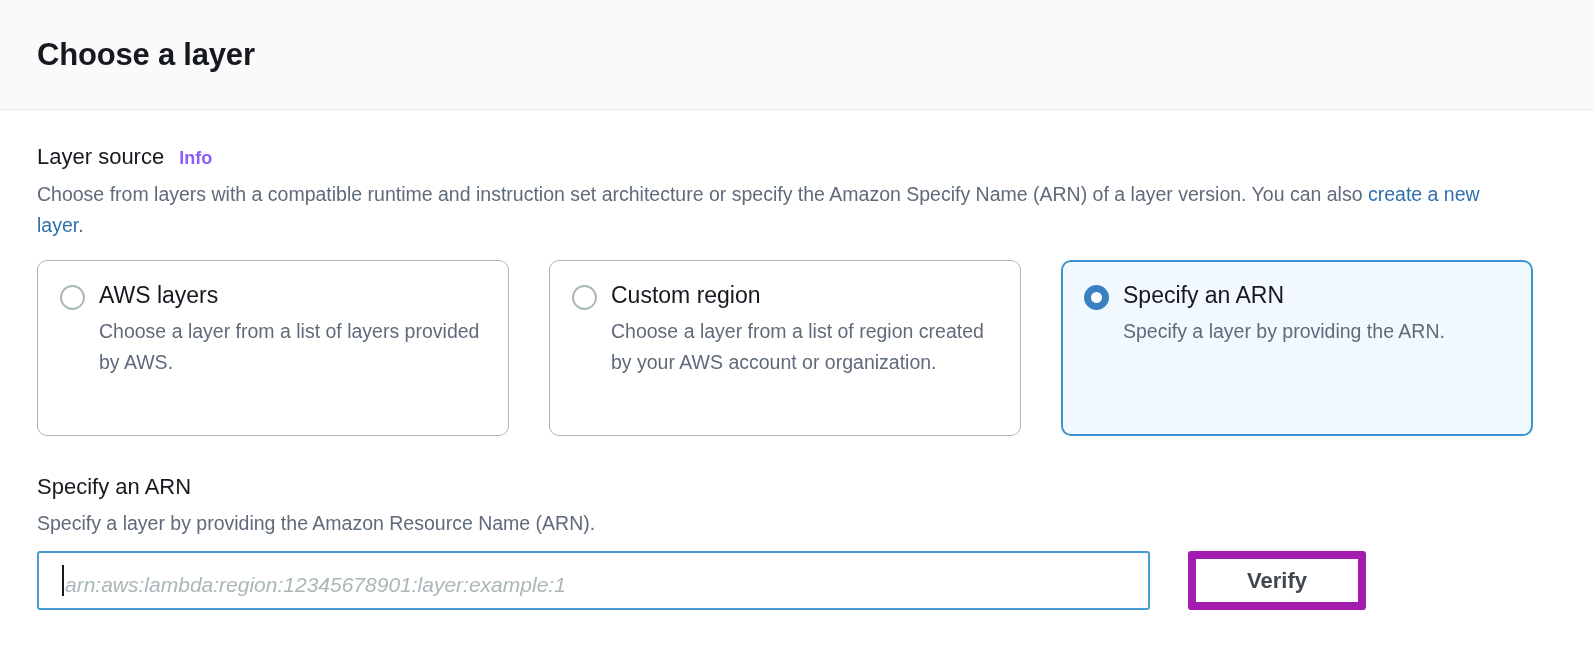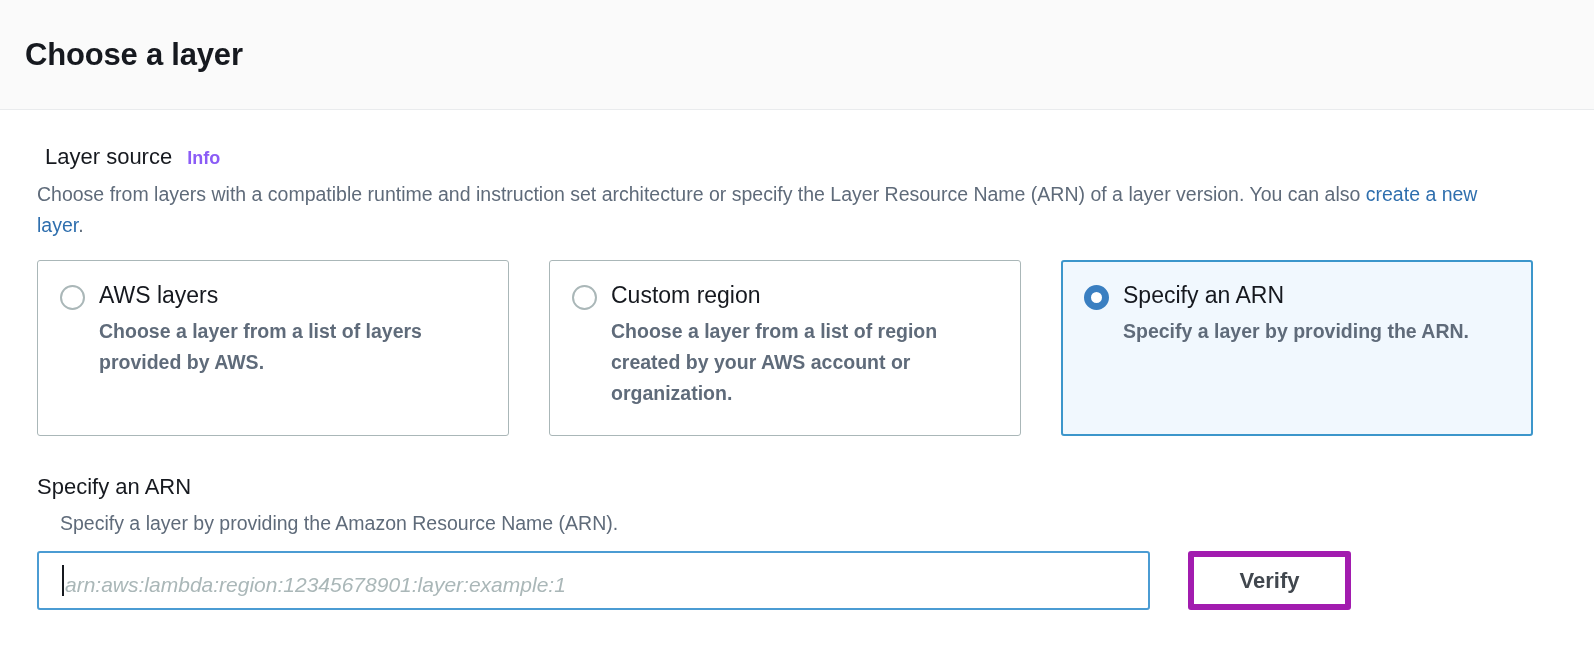--- a/index.html
+++ b/index.html
@@ -16,39 +16,38 @@
   }
 
   
   .modal-header {
     height: 110px;
     box-sizing: border-box;
     background: #fafafa;
     border-bottom: 1px solid #e9ebed;
     display: flex;
     align-items: center;
-    padding: 0 25px;
+    padding: 0 37px;
   }
   .modal-title {
     font-size: 31px;
     font-weight: bold;
     color: #16191f;
     letter-spacing: -0.2px;
   }
 
   
   .modal-body {
     padding: 34px 37px 0 37px;
   }
 
   .field-label-row {
     display: flex;
     align-items: baseline;
     gap: 15px;
-    margin-left: 8px;
   }
   .field-label {
     font-size: 22px;
     color: #16191f;
     font-weight: 400;
   }
   .info-link {
     font-size: 18px;
     font-weight: bold;
     color: #8b5cf6;
@@ -70,21 +69,21 @@
   .tile-row {
     display: flex;
     gap: 40px;
     margin-top: 19px;
   }
   .tile {
     width: 472px;
     min-height: 176px;
     box-sizing: border-box;
     border: 1px solid #aab7b8;
-    border-radius: 3px;
+    border-radius: 10px;
     background: #ffffff;
     padding: 20px 22px 20px 22px;
     display: flex;
     gap: 14px;
     cursor: pointer;
   }
   .tile.selected {
     border: 2px solid #3c96cb;
     background: #f1f8fe;
     padding: 19px 21px 19px 21px;
@@ -109,35 +108,33 @@
   .tile-title {
     font-size: 23px;
     color: #16191f;
     line-height: 28px;
   }
   .tile-desc {
     margin-top: 7px;
     font-size: 19.5px;
     line-height: 31px;
     color: #5f6b7a;
-    font-weight: bold;
   }
 
   
   .arn-section { margin-top: 38px; }
   .arn-heading {
     font-size: 22px;
     color: #16191f;
   }
   .arn-desc {
     margin-top: 9px;
     font-size: 19.5px;
     color: #5f6b7a;
     line-height: 28px;
-    margin-left: 23px;
   }
 
   .arn-input-row {
     margin-top: 14px;
     display: flex;
     align-items: flex-start;
     gap: 38px;
   }
   .arn-input-wrap {
     position: relative;
@@ -164,24 +161,24 @@
   .caret {
     position: absolute;
     left: 25px;
     top: 14px;
     width: 2px;
     height: 31px;
     background: #16191f;
   }
 
   .verify-button {
-    width: 163px;
+    width: 178px;
     height: 59px;
     box-sizing: border-box;
-    border: 6px solid #a21caf;
+    border: 8px solid #a21caf;
     border-radius: 3px;
     background: #ffffff;
     color: #41474e;
     font-family: "Liberation Sans", sans-serif;
     font-size: 22px;
     font-weight: bold;
     cursor: pointer;
   }
 </style>
 </head>
@@ -192,21 +189,21 @@
 </div>
 
 <div class="modal-body">
 
   <div class="field-label-row">
     <span class="field-label">Layer source</span>
     <span class="info-link">Info</span>
   </div>
 
   <div class="field-desc">
-    <span>Choose from layers with a compatible runtime and instruction set architecture or specify the Layer Resource Name (ARN) of a layer version. You can also </span><span class="inline-link">create a new layer</span><span>.</span>
+    <span>Choose from layers with a compatible runtime and instruction set architecture or specify the Amazon Specify Name (ARN) of a layer version. You can also </span><span class="inline-link">create a new layer</span><span>.</span>
   </div>
 
   <div class="tile-row">
 
     <div class="tile">
       <span class="radio"></span>
       <span class="tile-text">
         <span class="tile-title">AWS layers</span>
         <div class="tile-desc">Choose a layer from a list of layers provided by AWS.</div>
       </span>

